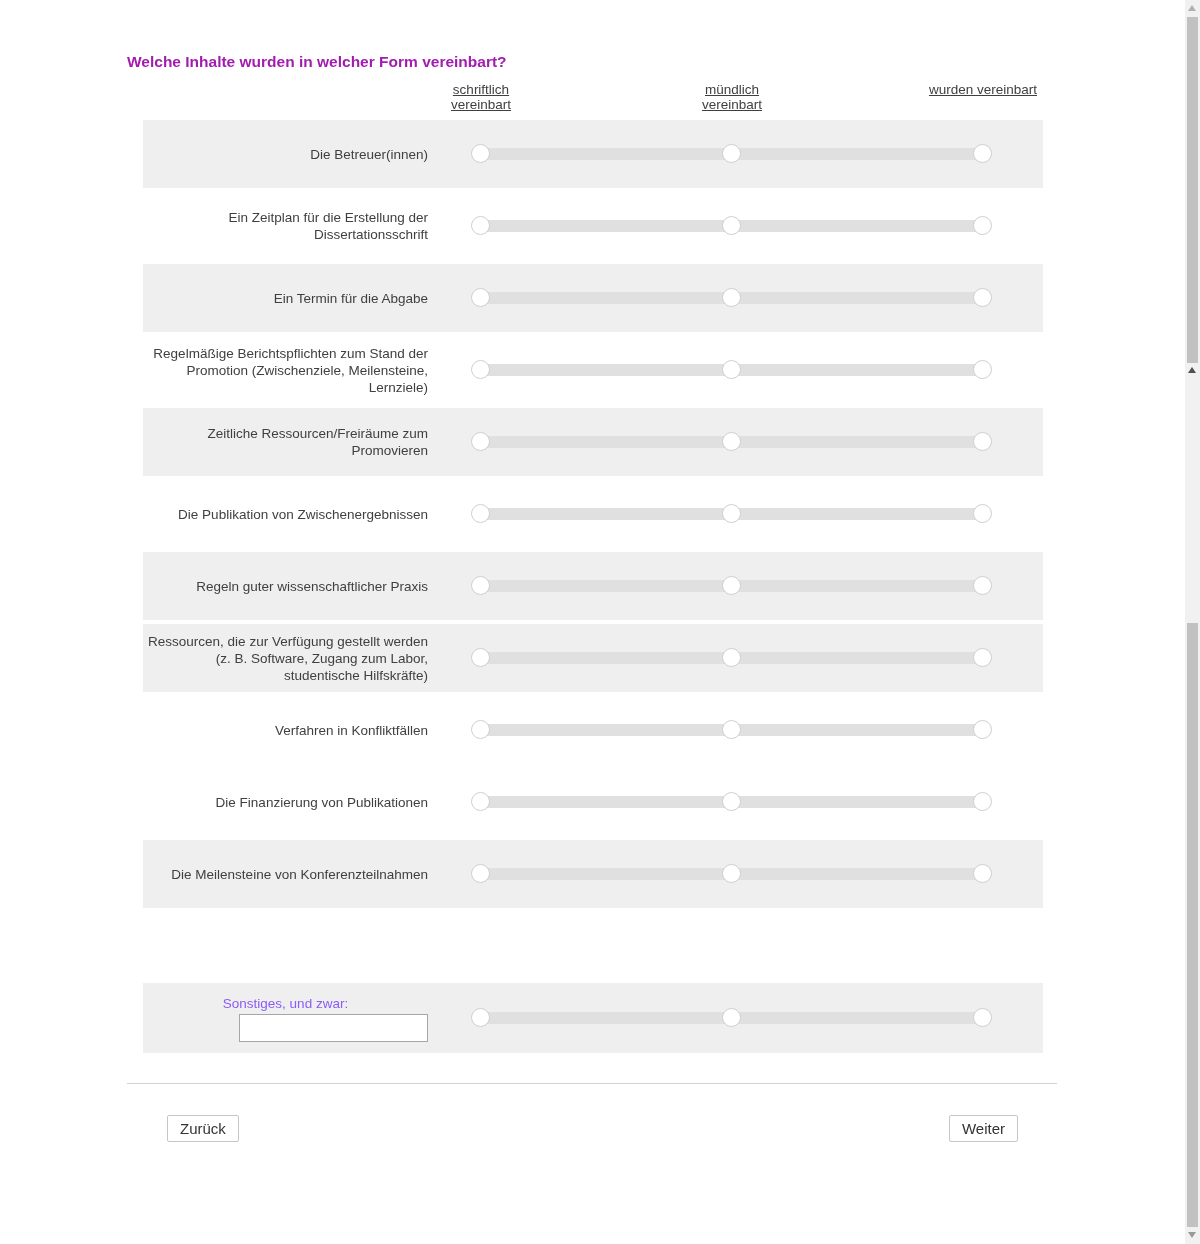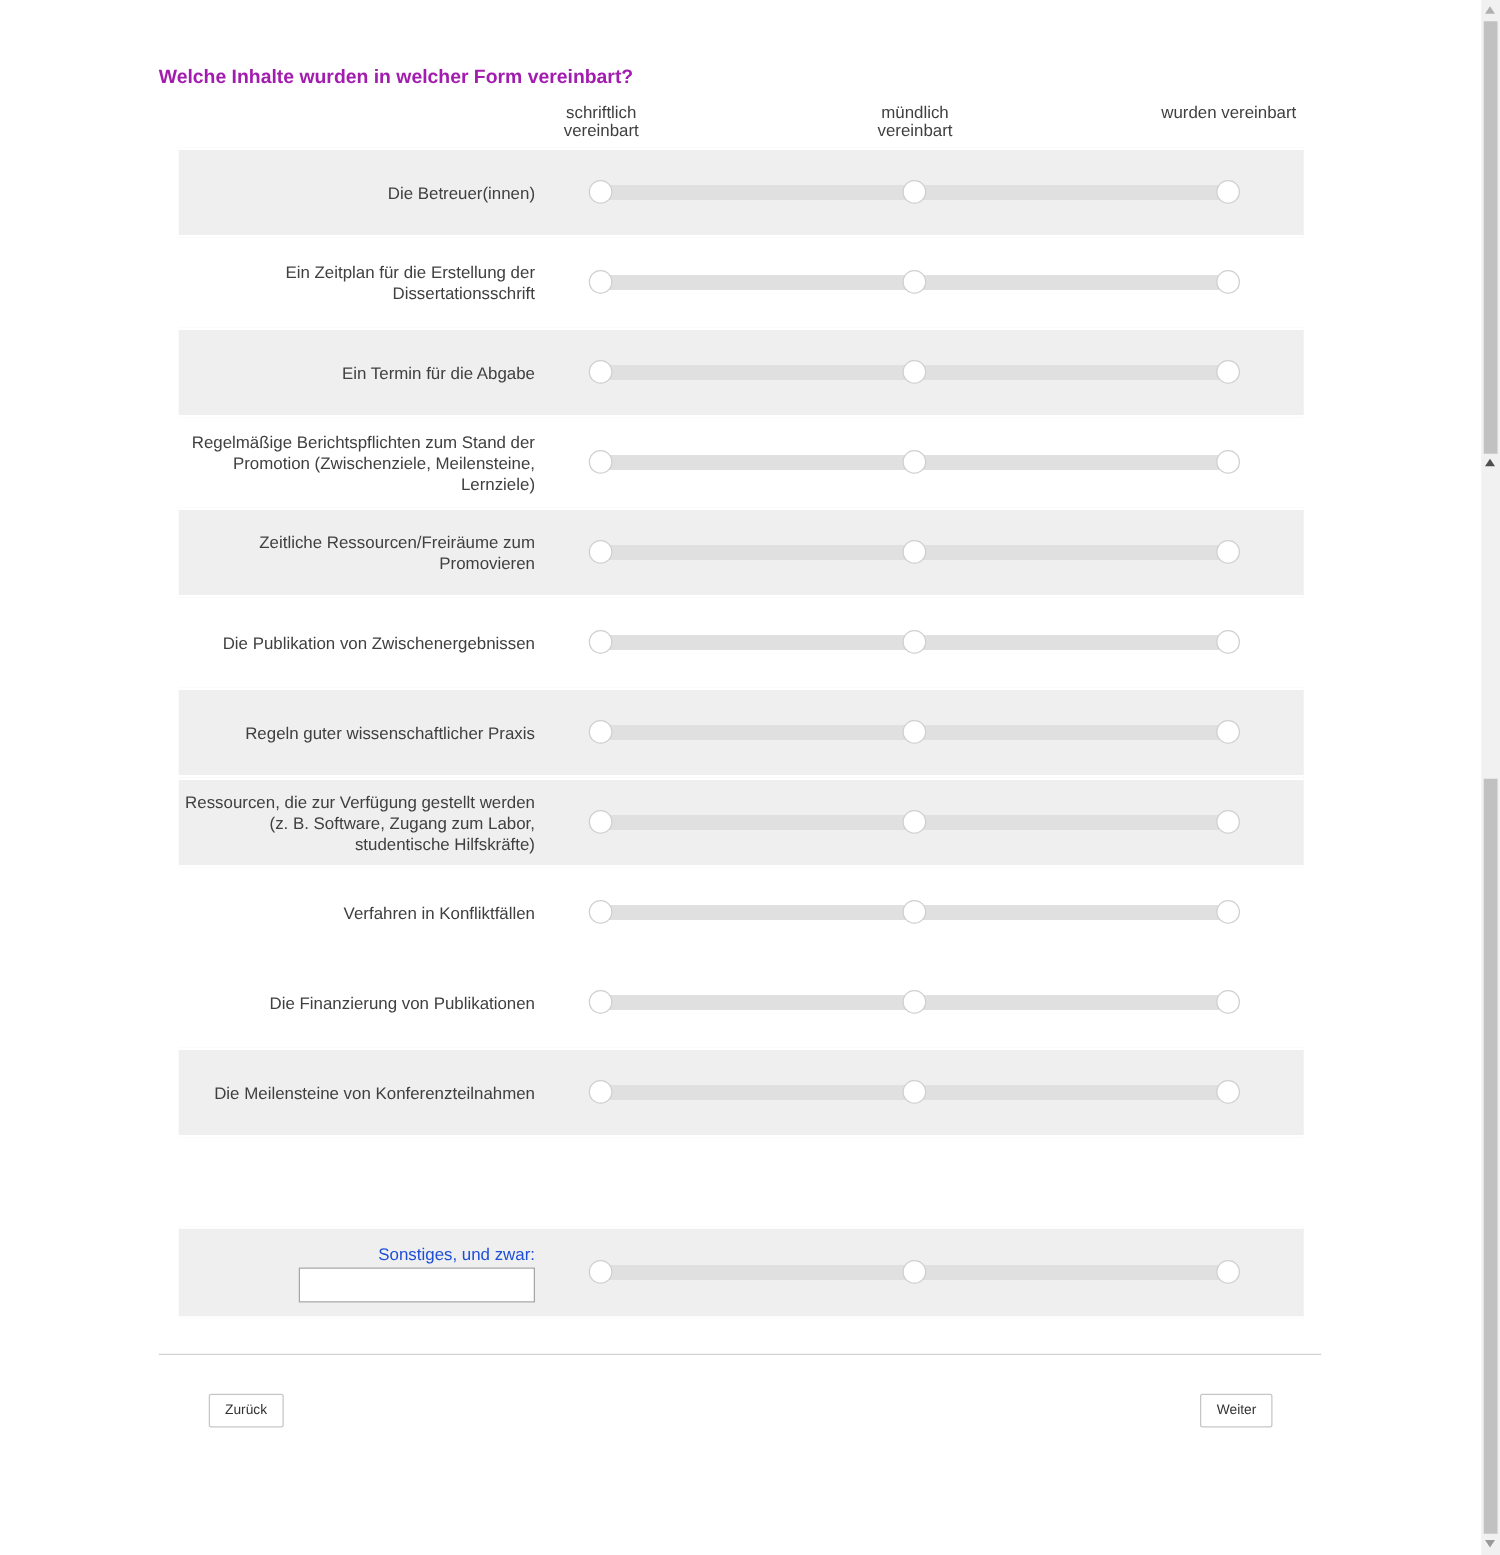--- a/index.html
+++ b/index.html
@@ -5,48 +5,48 @@
   * { margin:0; padding:0; box-sizing:border-box; }
   html,body { width:1200px; height:1244px; background:#ffffff; overflow:hidden;
               font-family:"Liberation Sans", sans-serif; }
   .content { position:absolute; left:127px; top:0; width:930px; }
 
   .page-title { margin-top:53px; font-size:15.5px; line-height:17px; font-weight:bold; color:#a21caf; }
 
   
   .col-headers { position:relative; margin-top:12px; height:36px; }
   .col-head { position:absolute; top:0; transform:translateX(-50%); text-align:center;
-              font-size:13.5px; line-height:15px; color:#3f3f3f; white-space:nowrap; }
+              font-size:13.5px; line-height:15px; color:#3f3f3f; white-space:nowrap;text-decoration:underline; }
   .ch1 { left:354px; } .ch2 { left:605px; } .ch3 { left:856px; }
 
   
   .rows { margin-left:16px; width:900px; }
   .m-row { display:flex; align-items:center; height:72px; width:900px; }
   .m-row.shaded { background:#efefef; border-top:2px solid #ffffff; border-bottom:2px solid #ffffff; }
   .row-label { width:285px; text-align:right; font-size:13.5px; line-height:17px; color:#404040; }
 
   .slider-cell { margin-left:43px; width:521px; height:20px; position:relative; flex:none; }
   .track { position:absolute; left:8px; right:8px; top:4px; height:12px; background:#e0e0e0; }
   .knob { position:absolute; top:0; width:19px; height:19px; border-radius:50%;
           background:#ffffff; border:1px solid #cfcfcf; }
   .knob.k1 { left:0; } .knob.k2 { left:50%; margin-left:-9.5px; } .knob.k3 { right:0; }
 
   .spacer-row { height:71px; }
 
   
   .other-row { height:74px; }
   .other-label-cell { width:285px; text-align:right; }
-  .other-label { font-size:13.5px; line-height:17px; color:#1d4ed8; }
+  .other-label { font-size:13.5px; line-height:17px; color:#8b5cf6;text-align:center; }
   .other-input { margin-top:2px; width:189px; height:28px; border:1px solid #a6a6a6;
                  background:#ffffff; font-size:14px; padding:0 6px; color:#404040; }
 
   
   .divider { margin-top:28px; width:930px; border:none; border-top:1px solid #d3d3d3; }
   .footer { margin-top:31px; display:flex; justify-content:space-between; padding:0 39px 0 40px; }
-  .nav-btn { font-size:11px; color:#333333; background:#ffffff; border:1px solid #c6c6c6;
+  .nav-btn { font-size:15px; color:#333333; background:#ffffff; border:1px solid #c6c6c6;
              border-radius:2px; padding:3px 12px 4px 12px; height:27px; cursor:pointer;
              font-family:"Liberation Sans", sans-serif; }
 
   
   .sb-track { position:absolute; right:0; top:0; width:15px; height:1244px; background:#f1f1f1; }
   .sb-thumb { position:absolute; left:2px; width:11px; background:#c1c1c1; }
   .sb-thumb.upper { top:17px; height:346px; }
   .sb-thumb.lower { top:623px; height:604px; }
   .tri { position:absolute; left:3px; width:0; height:0; border-left:4.5px solid transparent;
          border-right:4.5px solid transparent; }

